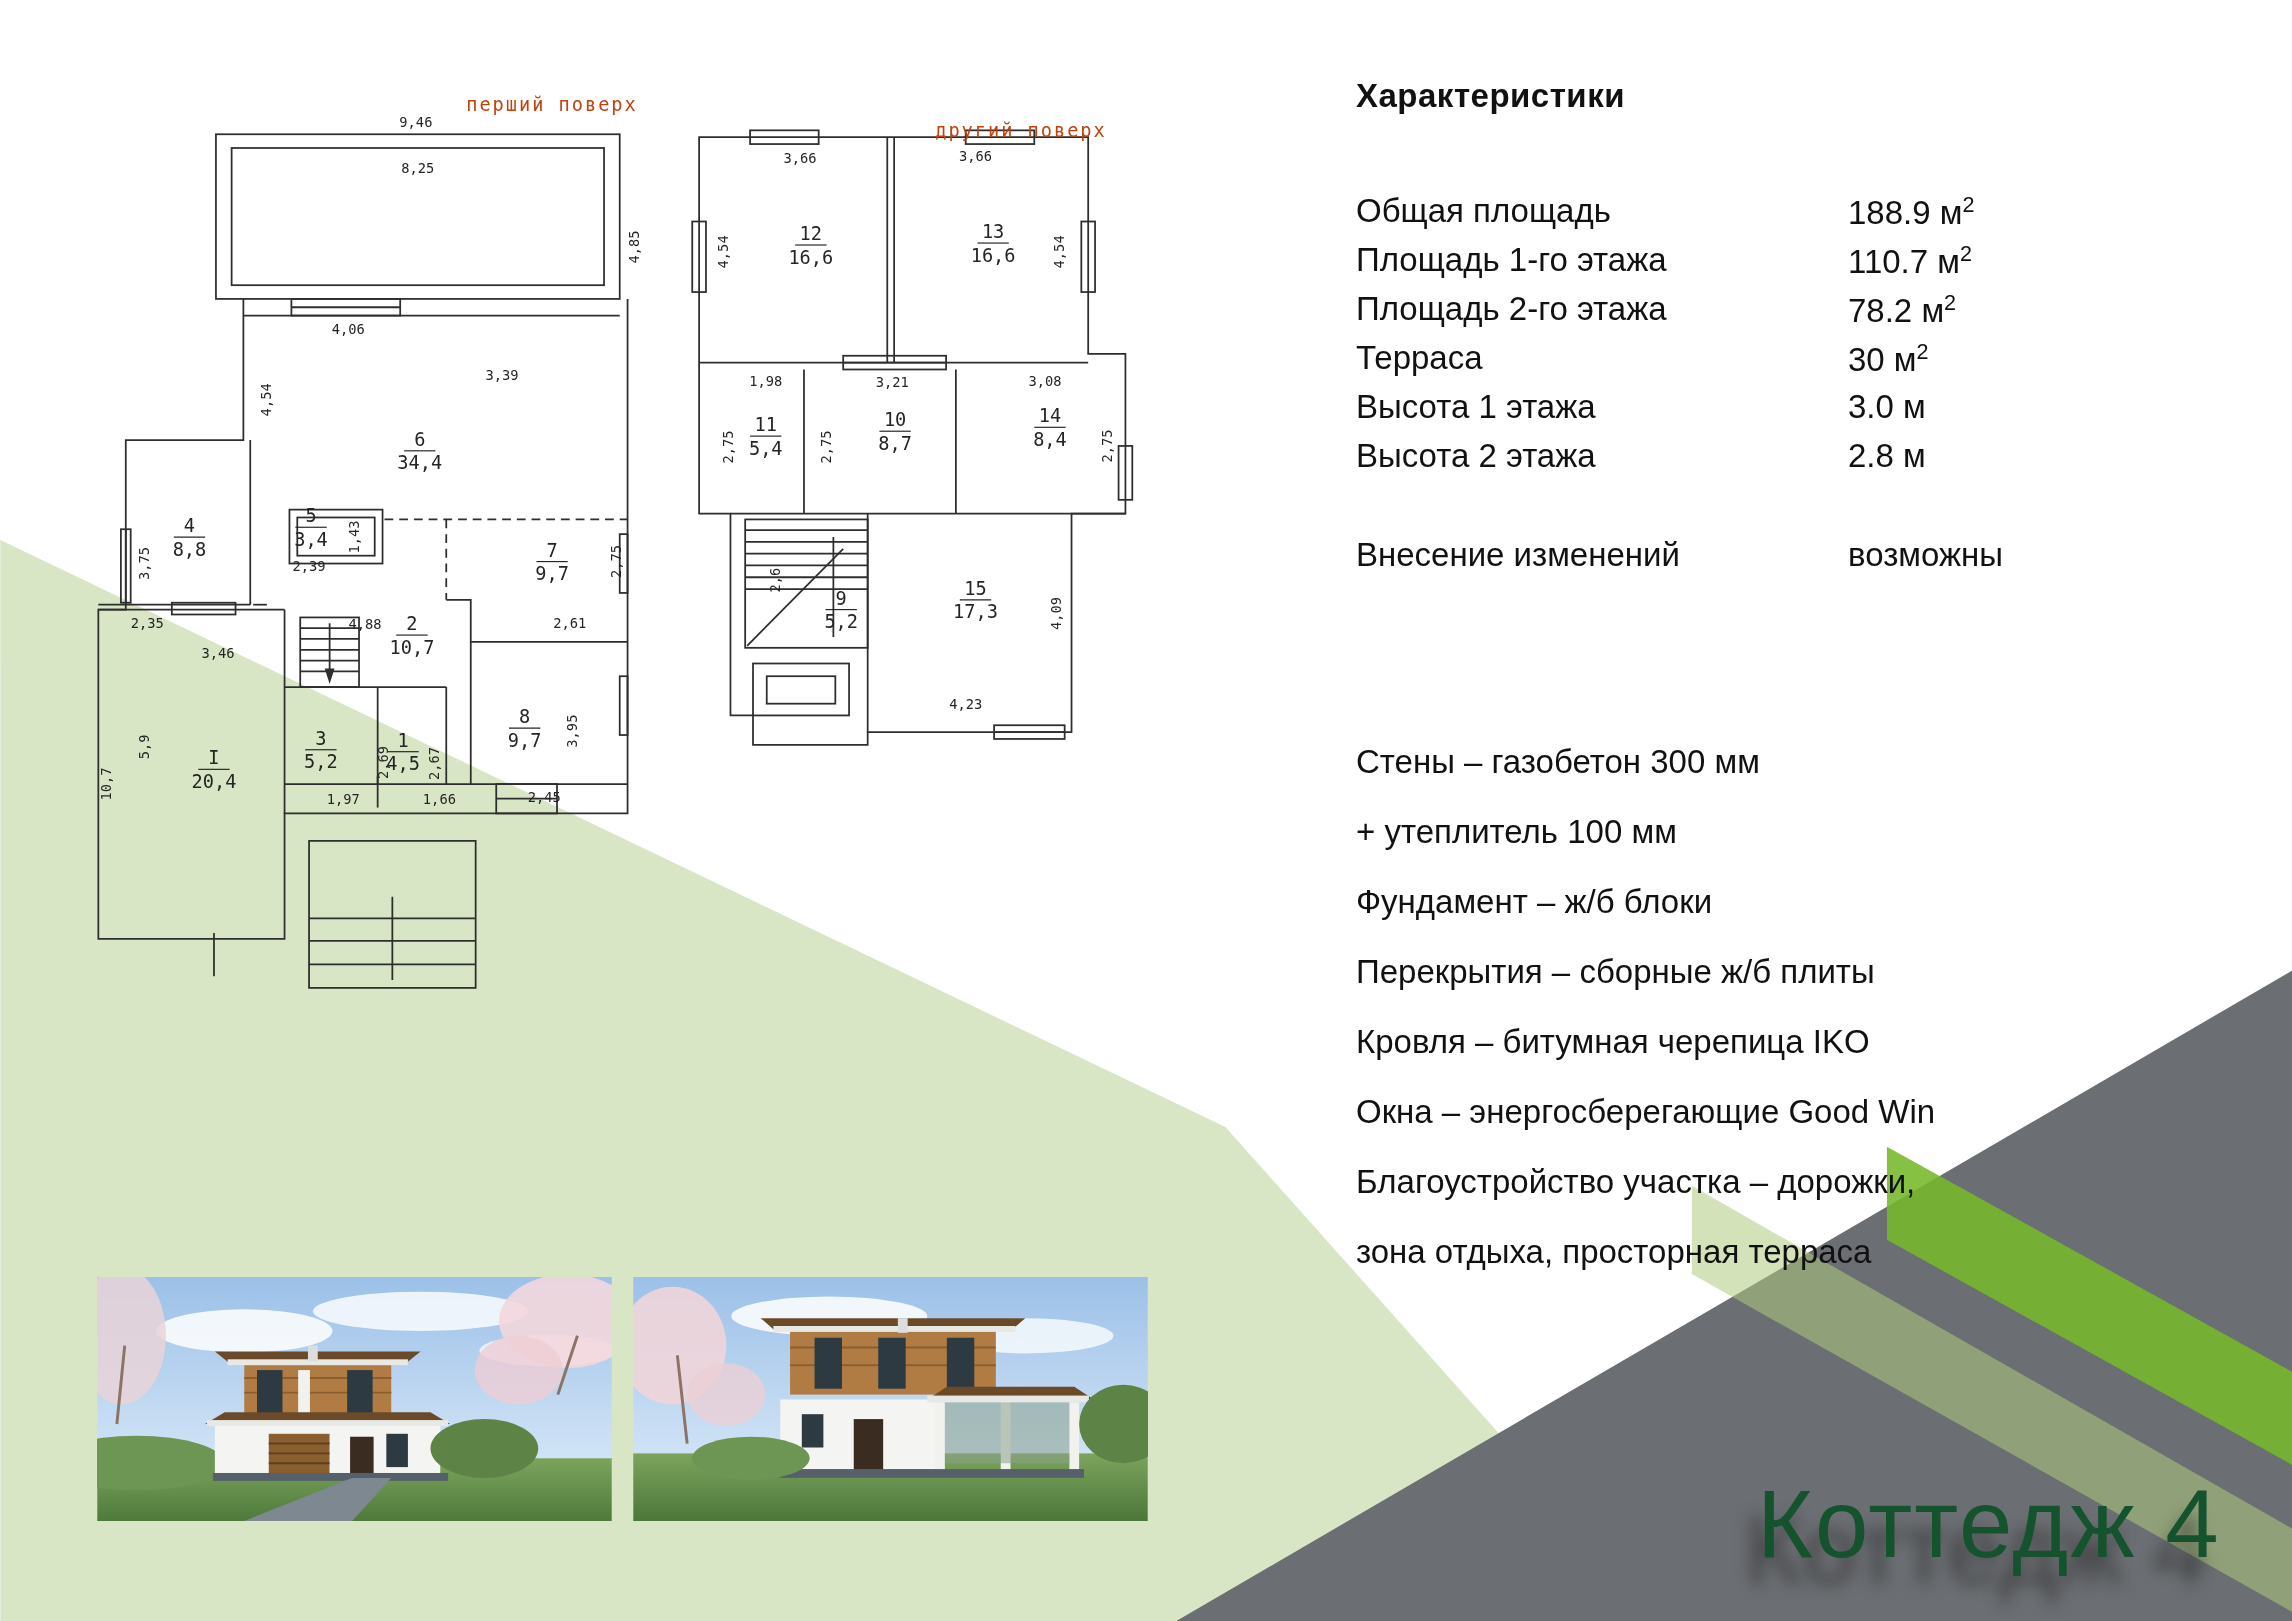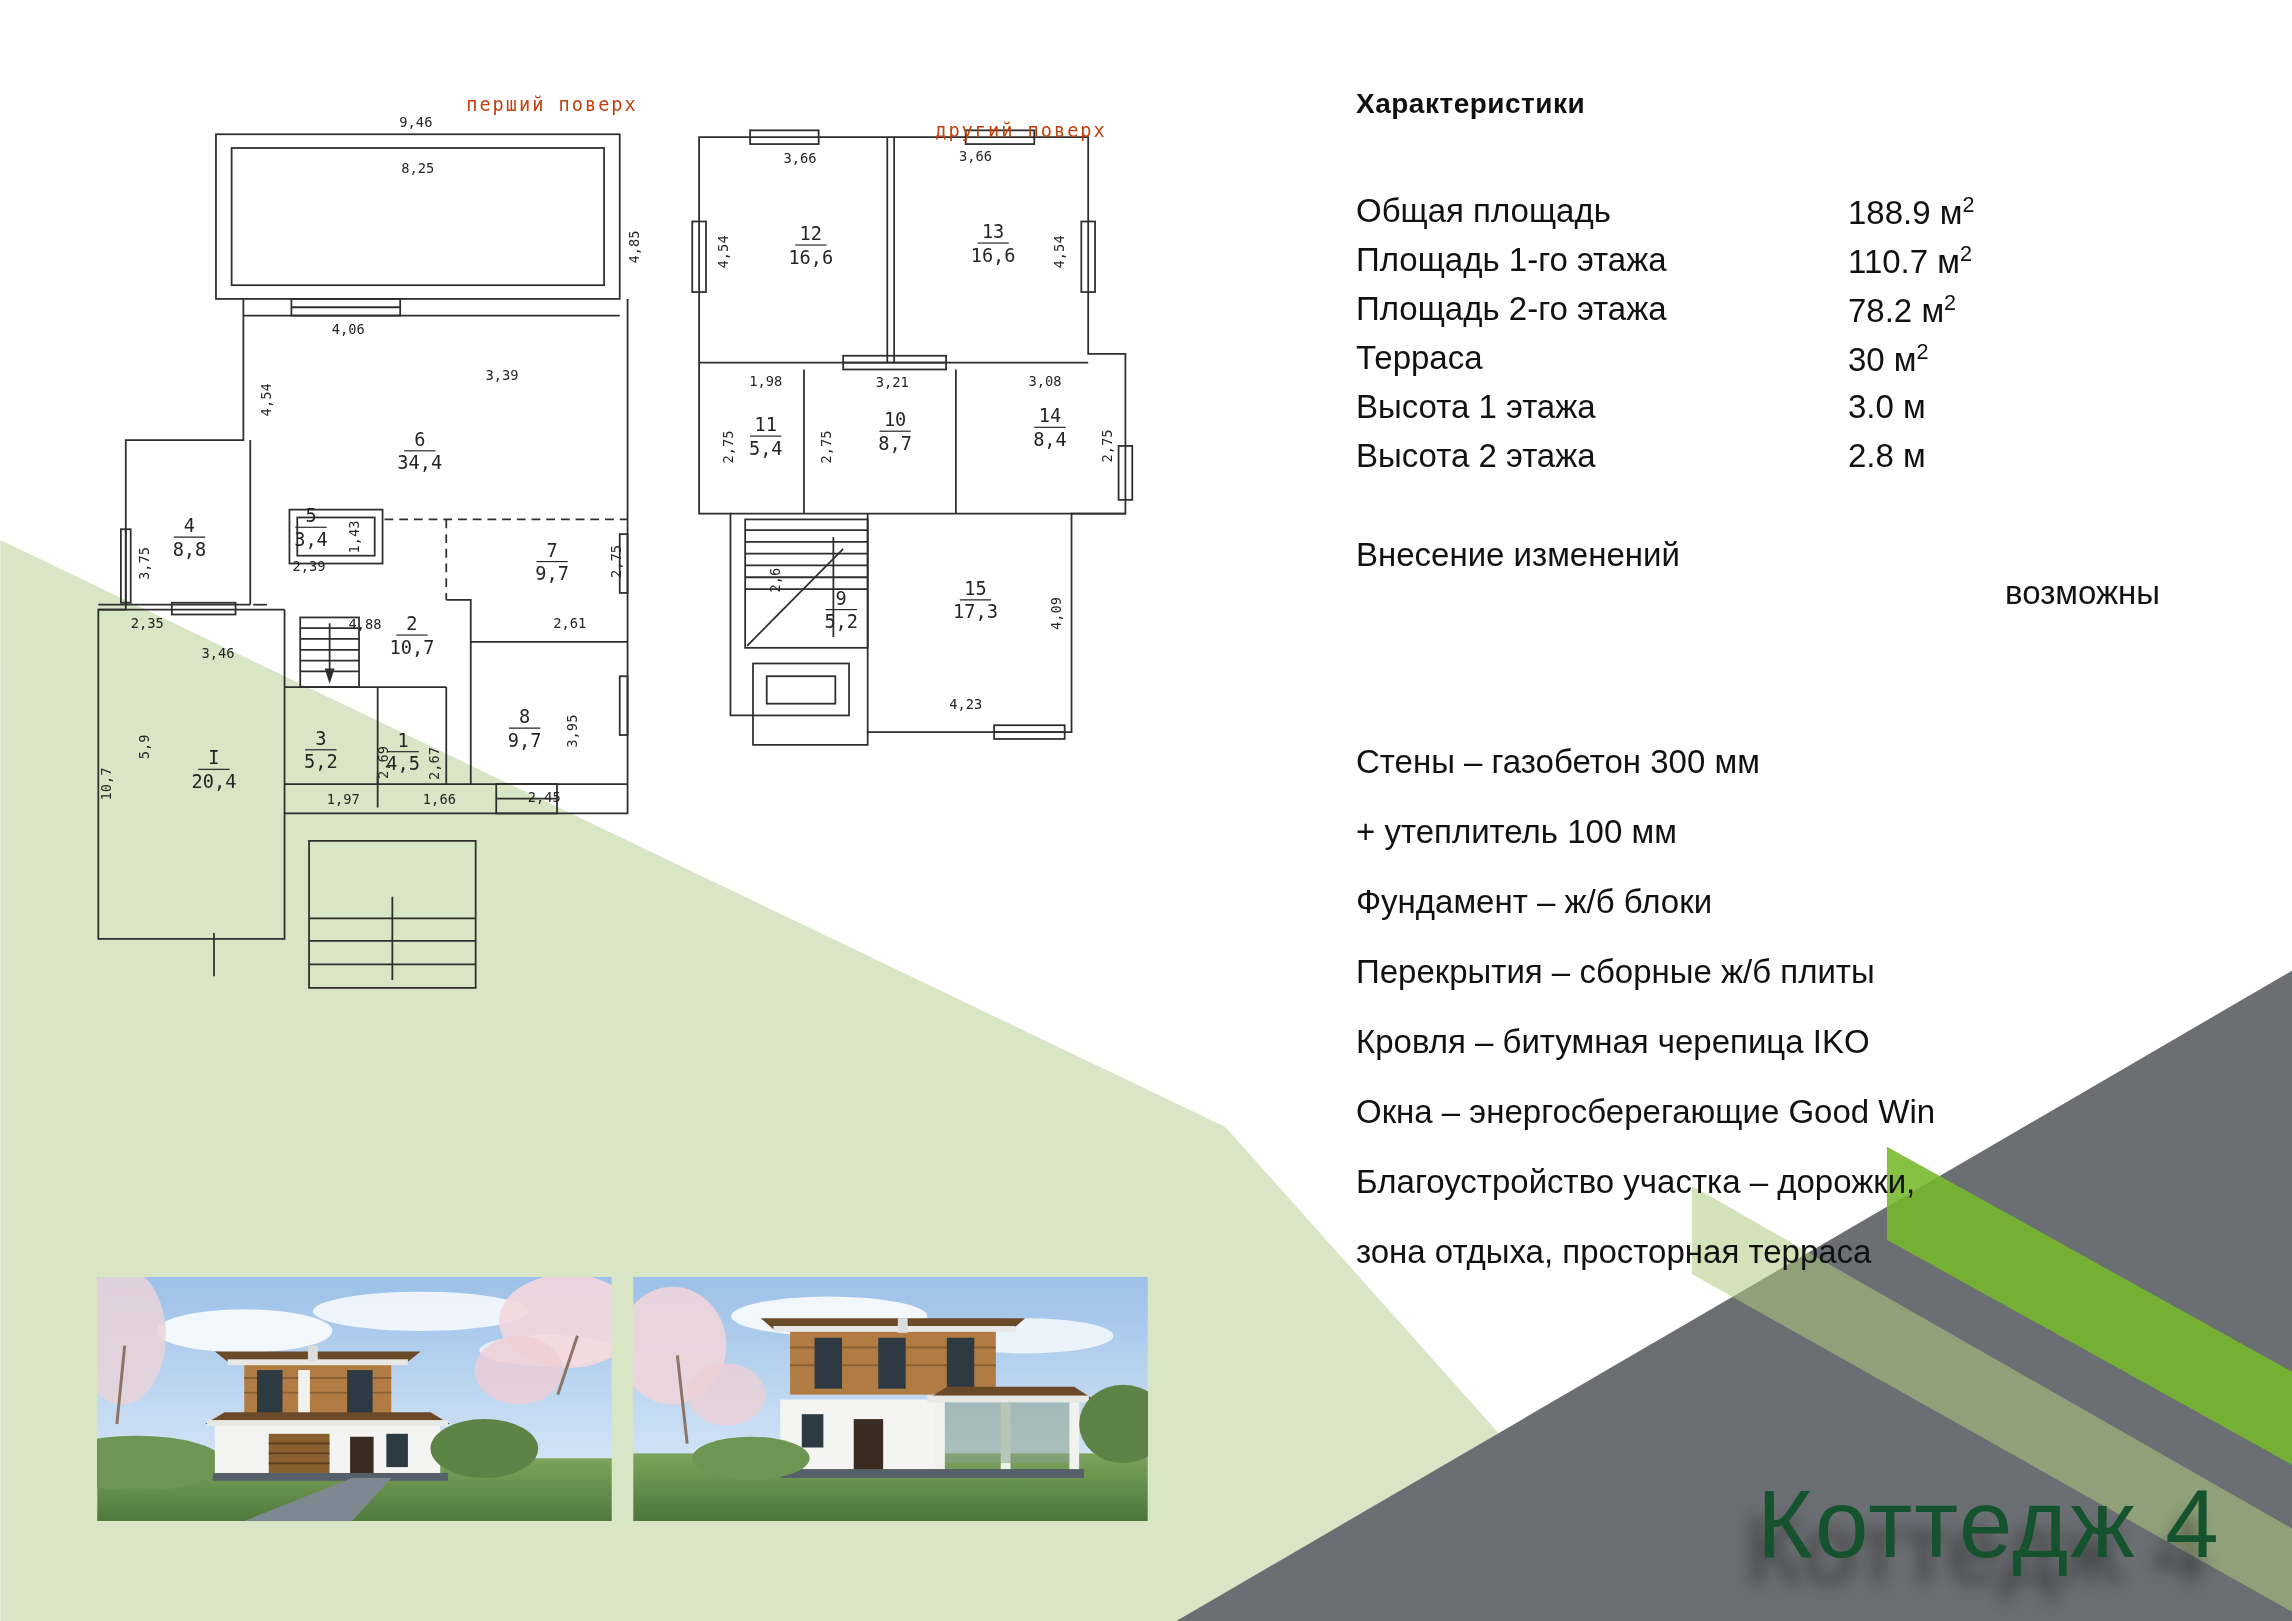--- a/index.html
+++ b/index.html
@@ -17,27 +17,27 @@
   #plans .thick{stroke-width:2.6;}
   #plans .thin{stroke-width:1.1;}
   #plans .dash{stroke-dasharray:9 6;stroke-width:1.6;}
   #plans text{fill:#252525;}
   .plan-title{
     z-index:4;transform:translateX(-50%);
     font-family:"DejaVu Sans Mono",monospace;font-size:18.6px;letter-spacing:2px;
     color:#c2410c;white-space:nowrap;
   }
   
-  #char-title{left:1356px;top:88px;font-size:28px;font-weight:bold;letter-spacing:0.5px;z-index:5;}
+  #char-title{left:1356px;top:77px;font-size:33px;font-weight:bold;letter-spacing:0.5px;z-index:5;}
   #char-rows{left:1356px;top:192px;width:804px;z-index:5;}
   .crow{display:flex;height:49px;align-items:flex-start;}
   .clabel{width:492px;font-size:33px;}
   .cvalue{font-size:33px;text-align:right;}
   .cvalue sup{font-size:21.6px;}
-  #char-note{left:1356px;top:536px;width:804px;display:flex;z-index:5;flex-direction:column;}
+  #char-note{left:1356px;top:536px;width:804px;display:flex;z-index:5;}
   #char-note .clabel{width:492px;font-size:33px;}
   #char-note .cvalue{font-size:33px;}
   #char-details{left:1356px;top:727px;width:863px;font-size:33px;line-height:70px;z-index:5;}
   
   .photo{width:515px;height:244px;z-index:4;overflow:hidden;}
   
   #footer-title{
     left:1757px;top:1476px;z-index:6;color:#14532d;
     font-size:96px;letter-spacing:2px;line-height:1;white-space:nowrap;
     text-shadow:-11.8px 25.5px 15.7px rgba(25,25,25,0.55);

